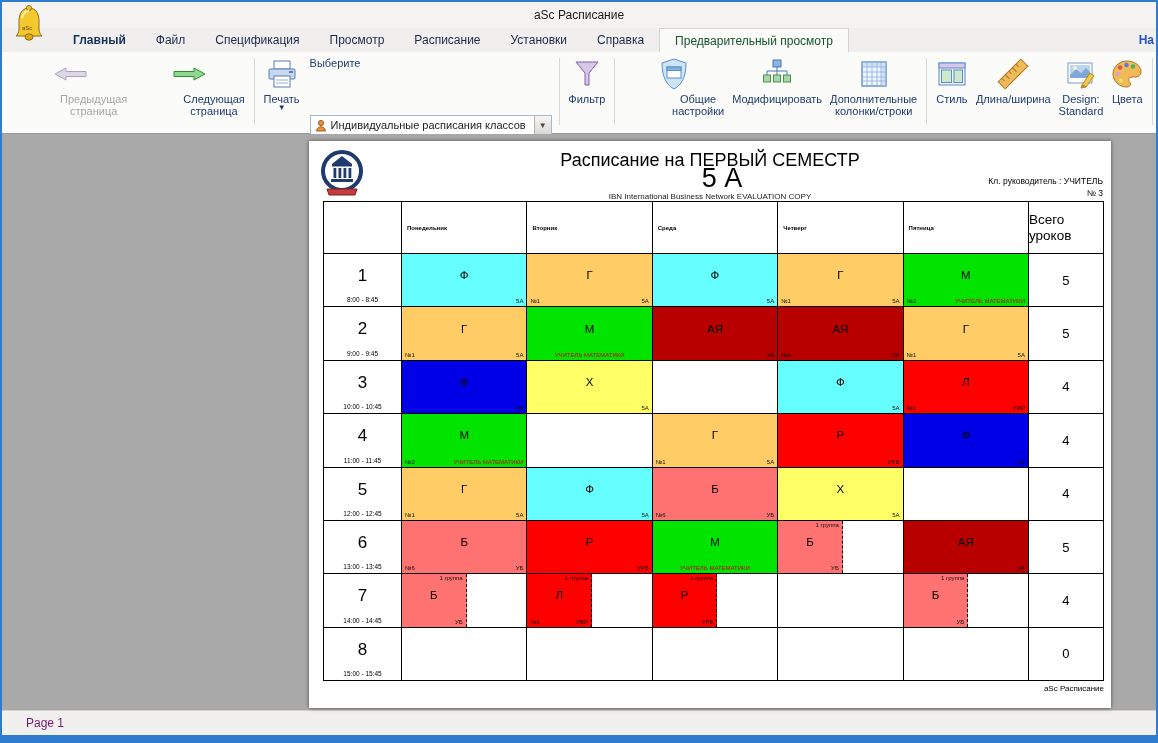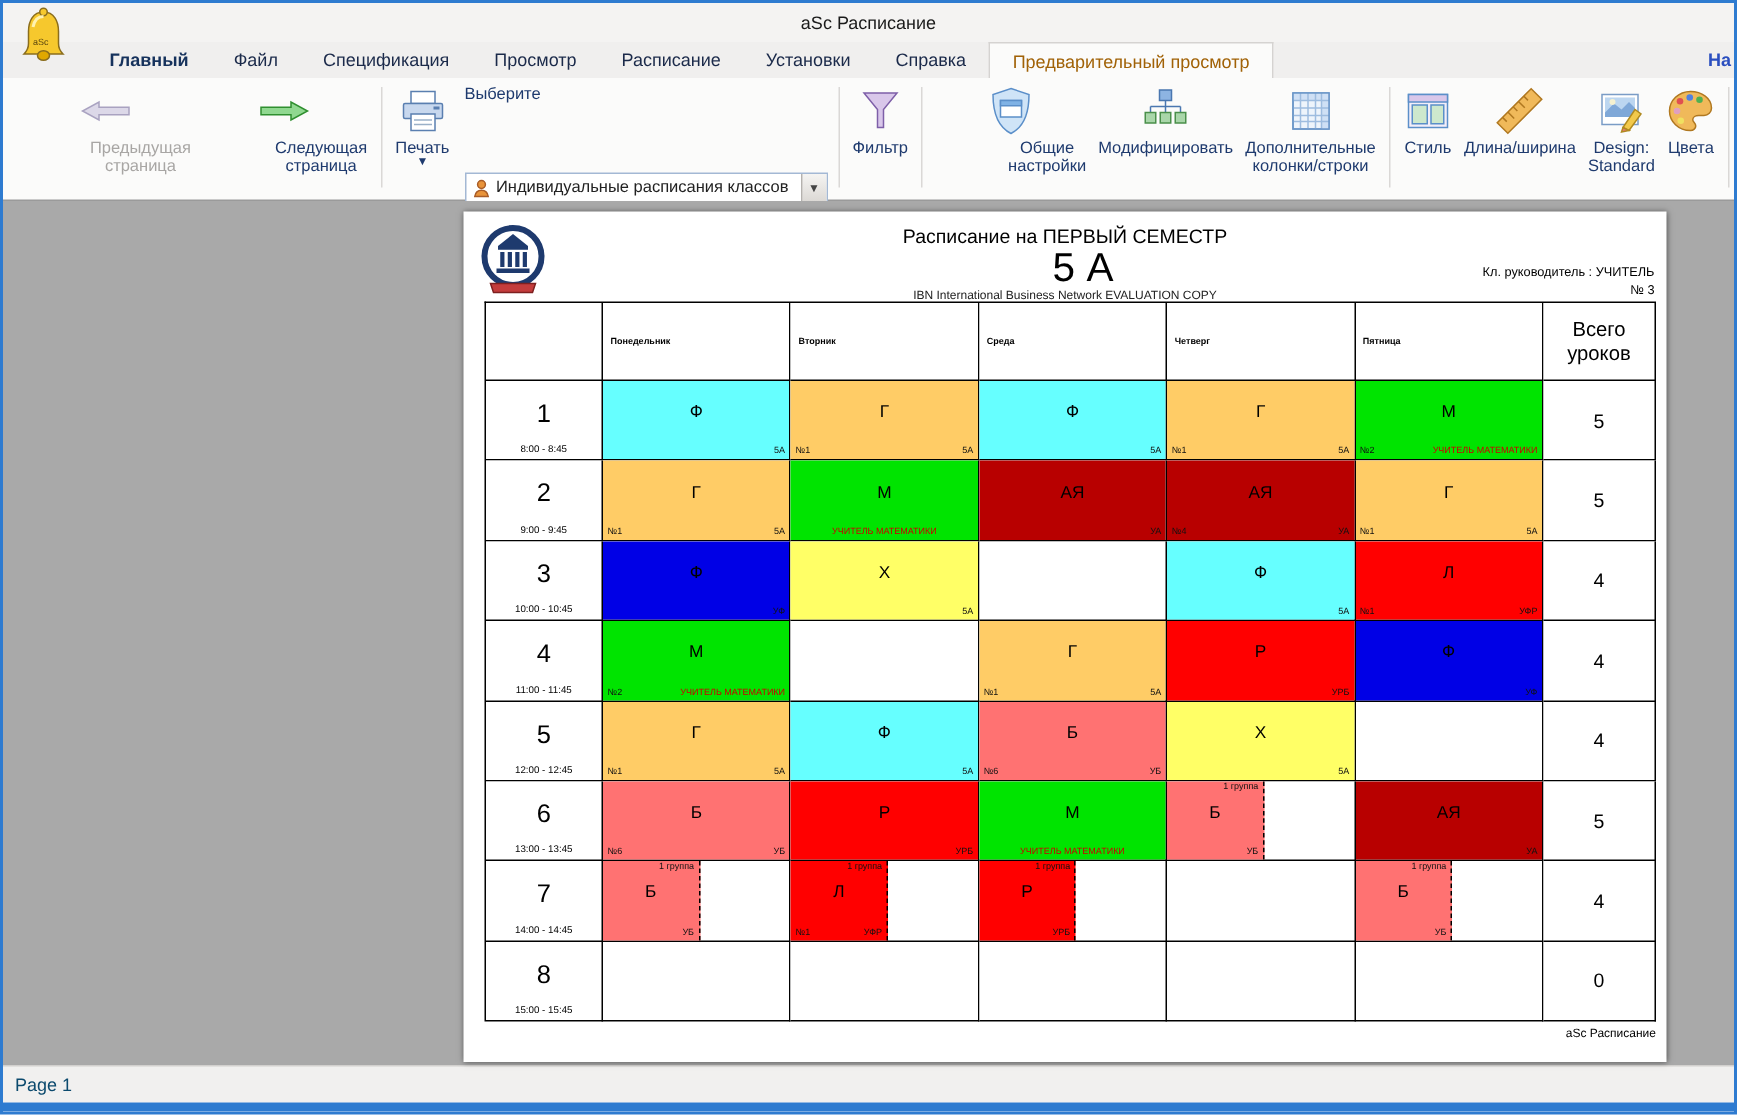--- a/index.html
+++ b/index.html
@@ -8,21 +8,21 @@
 
   
   .titlebar { height:26px; background:#f4f3f2; display:flex; align-items:center; justify-content:center; position:relative; flex:0 0 auto; }
   .titlebar .title { font-size:12px; color:#1a1a1a; }
   .app-bell { position:absolute; left:10px; top:2px; z-index:5; }
 
   
   .menubar { height:24px; background:#f0efee; display:flex; align-items:stretch; padding-left:56px; position:relative; flex:0 0 auto; font-size:12px; color:#1b2a4a; }
   .mitem { padding:0 15px; line-height:24px; cursor:default; white-space:nowrap; }
   .mitem.bold { font-weight:bold; color:#16325c; }
-  .mitem.activetab { background:#fbfbfa; border:1px solid #d5d3d1; border-bottom:none; color:#a16207; }
+  .mitem.activetab { background:#fbfbfa; border:1px solid #d5d3d1; border-bottom:none; color:#14532d; }
   .menubar .right-txt { position:absolute; right:0px; top:0; line-height:24px; color:#2b4fbf; padding-right:2px;font-weight:bold; }
 
   
   .ribbon { height:82px; background:#fbfbfa; border-bottom:1px solid #9a9a9a; display:flex; align-items:stretch; padding:2px 2px 4px 2px; flex:0 0 auto; }
   .rgroup { display:flex; align-items:flex-start; padding:1px 4px; }
   .rsep { width:1px; background:#dad8d6; margin:4px 1px; }
   .rbtn { display:flex; flex-direction:column; align-items:center; font-size:11px; color:#1e3a6e; text-align:center; padding:1px 4px; line-height:1.12; cursor:default; }
   .rbtn .icon { height:36px; display:flex; align-items:center; justify-content:center; margin-bottom:1px; }
   .rbtn.disabled { color:#a8a6a4; }
   .lblw { max-width:84px;margin-left:48px; }
@@ -30,50 +30,50 @@
   .selcol { display:flex; flex-direction:column; align-items:flex-start; font-size:11px; color:#1e3a6e; padding:2px 2px 0 6px;gap:43px; }
   .combobox { margin-top:3px; width:242px; height:20px; border:1px solid #a3b8d4; background:#fff; display:flex; align-items:center; padding-left:4px; }
   .combobox .cbtxt { font-size:11px; color:#222; flex:1; white-space:nowrap; overflow:hidden; }
   .combobox .cbarrow { width:17px; height:18px; background:linear-gradient(#f5f4f2,#dcd9d5); border-left:1px solid #b5b2ae; display:flex; align-items:center; justify-content:center; font-size:8px; color:#444; }
   .pagecounter { margin-top:4px; }
 
   
   .workarea { flex:1 1 auto; background:#a9a9a9; position:relative; }
   .page { position:absolute; left:307px; top:7px; width:802px; height:567px; background:#fff; box-shadow:0 0 4px rgba(0,0,0,.55); }
   .page-logo { position:absolute; left:10px; top:8px; }
-  .page-title { position:absolute; top:9px; left:0; width:100%; text-align:center; font-size:13px; color:#000; }
+  .page-title { position:absolute; top:9px; left:0; width:100%; text-align:center; font-size:18px; color:#000; }
   .class-name { position:absolute; top:22px; left:12px; width:100%; text-align:center; font-size:27px; color:#000; }
   .watermark { position:absolute; top:51px; left:0; width:100%; text-align:center; font-size:8px; color:#222; }
   .head-right { position:absolute; right:8px; top:34px; font-size:8.5px; color:#000; text-align:right; line-height:1.45; }
 
   
   .sched { position:absolute; left:14px; top:60px; width:781px; height:480px; border-left:1px solid #000; border-top:1px solid #000; display:flex; flex-direction:column; background:#fff; }
   .srow { display:flex; flex:1 1 auto; }
   .srow.head { flex:0 0 52px; }
   .scell { border-right:1px solid #000; border-bottom:1px solid #000; position:relative; background:#fff; }
   .c-period { width:78px; flex:0 0 78px; display:flex; flex-direction:column; align-items:center; }
   .c-day { width:125.4px; flex:0 0 125.4px; }
   .c-total { flex:1 1 auto; display:flex; align-items:center; justify-content:center; font-size:13px; color:#000; }
   .dayhead { display:flex; align-items:center; padding-left:5px; font-size:6px; font-weight:bold; color:#000; }
-  .totalhead { font-size:13.5px; text-align:center; line-height:1.15; }
+  .totalhead { font-size:13.5px; line-height:1.15; }
   .pnum { font-size:17px; margin-top:12px; color:#000; }
   .ptime { position:absolute; bottom:3px; left:0; width:100%; text-align:center; font-size:6.5px; color:#000; }
   .box { position:absolute; inset:0; }
   .box.partial { width:52%; border-right:1px dashed #000; }
   .subj { position:absolute; top:0; left:0; right:0; bottom:10px; display:flex; align-items:center; justify-content:center; font-size:11.5px; color:#000; }
   .lbl { position:absolute; font-size:6px; color:#111; white-space:nowrap; }
   .lbl.tr { top:1px; right:3px; }
   .lbl.bl { bottom:2px; left:3px; }
   .lbl.br { bottom:2px; right:3px; }
   .lbl.bc { bottom:2px; left:0; width:100%; text-align:center; }
   .lbl.red { color:#cc0000; }
   .page-footer { position:absolute; right:7px; top:543px; font-size:8px; color:#000; }
 
   
-  .statusbar { height:25px; background:#f1f0ef; border-top:1px solid #d2d0ce; display:flex; align-items:center; padding-left:8px; font-size:12px; color:#0c4a6e; flex:0 0 auto; }
+  .statusbar { height:25px; background:#f1f0ef; border-top:1px solid #d2d0ce; display:flex; align-items:center; padding-left:24px; font-size:12px; color:#701a75; flex:0 0 auto; }
   .bottomstrip { height:6px; background:#2e7bd0; flex:0 0 auto; }
 </style>
 </head>
 <body>
 
 <div class="window">
 
   <div class="titlebar">
     <span class="app-bell">
       <svg width="34" height="40" viewBox="0 0 34 40">

